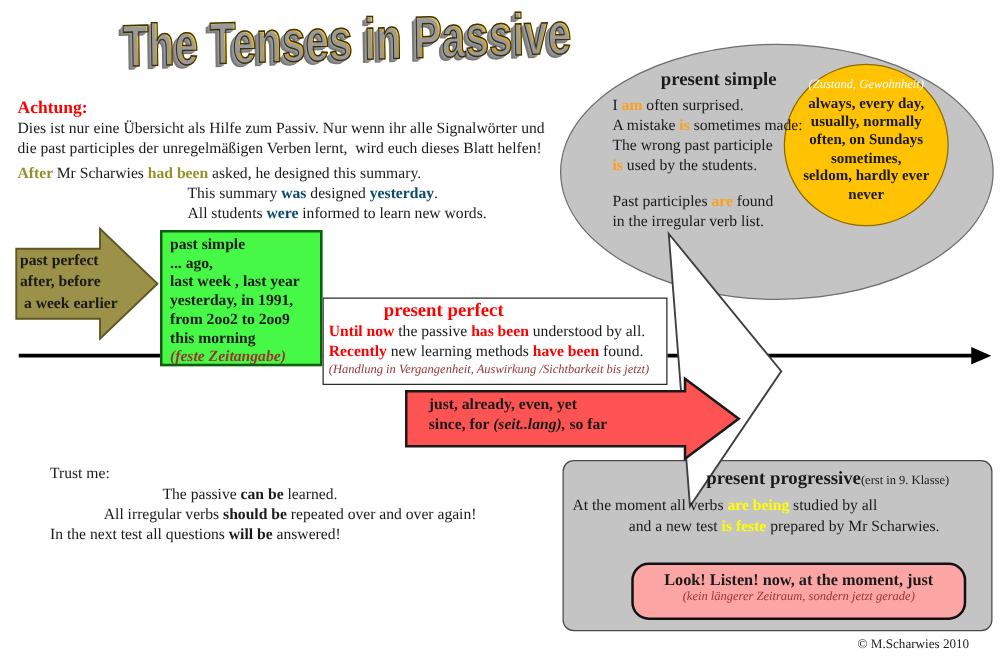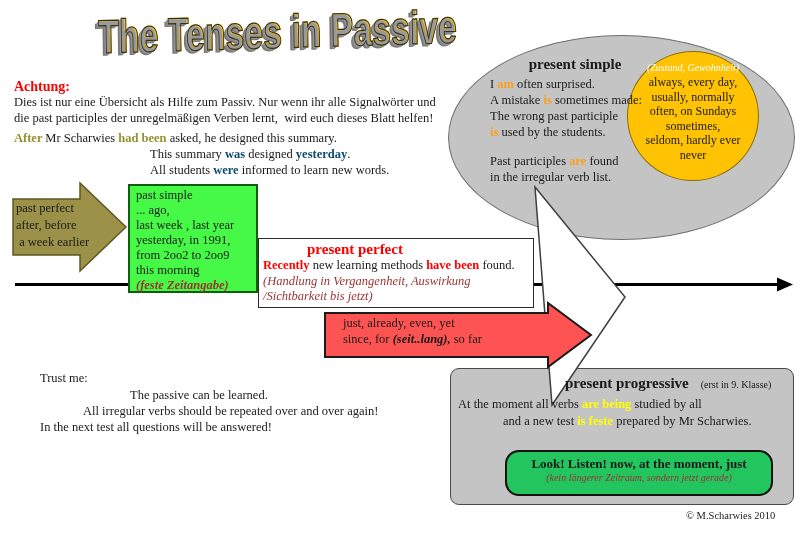--- a/index.html
+++ b/index.html
@@ -15,21 +15,21 @@
            transform:scaleX(0.72) rotate(-1.2deg);transform-origin:left top;
            background:linear-gradient(180deg,#ffe265 0%,#edb71e 48%,#b98600 100%);
            -webkit-background-clip:text;background-clip:text;color:transparent;
            -webkit-text-stroke:1.2px #3a3110;
            text-shadow:-2px 1px 0 #9a9a9a,-3px 2px 0 #8b8b8b,-5px 3px 0 #787878;
            z-index:7;}
 
   
   .rich div{white-space:pre-wrap;min-height:1em;}
   .s-n{}
-  .s-b{font-weight:400;}
+  .s-b{font-weight:700;}
   .s-bi{font-weight:700;font-style:italic;margin-top:28px;}
   .s-r{font-weight:700;color:#ff0000;}
   .s-g{font-weight:700;color:#0c4a6e;}
   .s-o{font-weight:700;color:#97912c;}
   .s-or{font-weight:700;color:#ff9f1a;}
   .s-y{font-weight:700;color:#ffff00;}
   .s-mi{font-style:italic;color:#9c3333;}
   .s-wi{font-style:italic;color:#ffffff;font-family:Liberation Serif, serif;}
 
   .achtung-head{left:14px;top:79px;font-size:14px;font-weight:700;color:#ff0000;z-index:7;}
@@ -65,25 +65,25 @@
 
   .trust-head{left:40px;top:371px;font-size:12.5px;z-index:7;}
   .trust-lines{left:40px;top:387px;font-size:12.5px;line-height:16px;z-index:7;}
   .trust-lines div:nth-child(1){margin-left:90px;}
   .trust-lines div:nth-child(2){margin-left:43px;}
 
   .gray-box{left:450px;top:368px;width:344px;height:137px;background:#c4c4c4;
             border:1.5px solid #4a4a4a;border-radius:9px;z-index:2;}
   .pprog-title-row{left:565px;top:374px;z-index:7;white-space:nowrap;}
   .pprog-title{font-size:15px;font-weight:700;}
-  .pprog-sub{font-size:10px;margin-left:12px;}
+  .pprog-sub{font-size:10px;margin-left:0;}
   .pprog-lines{left:458px;top:396px;font-size:12.5px;line-height:16.5px;z-index:7;}
   .pprog-lines div:nth-child(2){margin-left:45px;}
 
-  .yellow-box{left:505px;top:450px;width:268px;height:46px;background:#22c55e;
+  .yellow-box{left:505px;top:450px;width:268px;height:46px;background:#fca5a5;
               border:2px solid #111111;border-radius:14px;z-index:5;
               text-align:center;padding-top:4px;}
   .yellow-box .yb1{font-size:13px;font-weight:700;}
   .yellow-box .yb2{font-size:10px;}
 
   .copyright{left:686px;top:510px;font-size:10.5px;color:#222;z-index:7;}
 </style>
 </head>
 <body>
 
@@ -139,20 +139,21 @@
       <div><span class="s-b">last week , last year</span></div>
       <div><span class="s-b">yesterday, in 1991,</span></div>
       <div><span class="s-b">from 2oo2 to 2oo9</span></div>
       <div><span class="s-b">this morning</span></div>
       <div><span class="s-mi">(feste Zeitangabe)</span></div>
     </div>
 
   <div class="abs pp-box">
     <div class="pp-title">present perfect</div>
     <div class="pp-lines rich">
+        <div><span class="s-r">Until now </span><span class="s-n">the passive </span><span class="s-r">has been </span><span class="s-n">understood by all.</span></div>
         <div><span class="s-r">Recently </span><span class="s-n">new learning methods </span><span class="s-r">have been </span><span class="s-n">found.</span></div>
         <div><span class="s-mi">(Handlung in Vergangenheit, Auswirkung /Sichtbarkeit bis jetzt)</span></div>
       </div>
   </div>
 
   <div class="abs red-arrow-text rich">
       <div><span class="s-b">just, already, even, yet</span></div>
       <div><span class="s-b">since, for </span><span class="s-bi">(seit..lang),</span><span class="s-b"> so far</span></div>
     </div>
 

